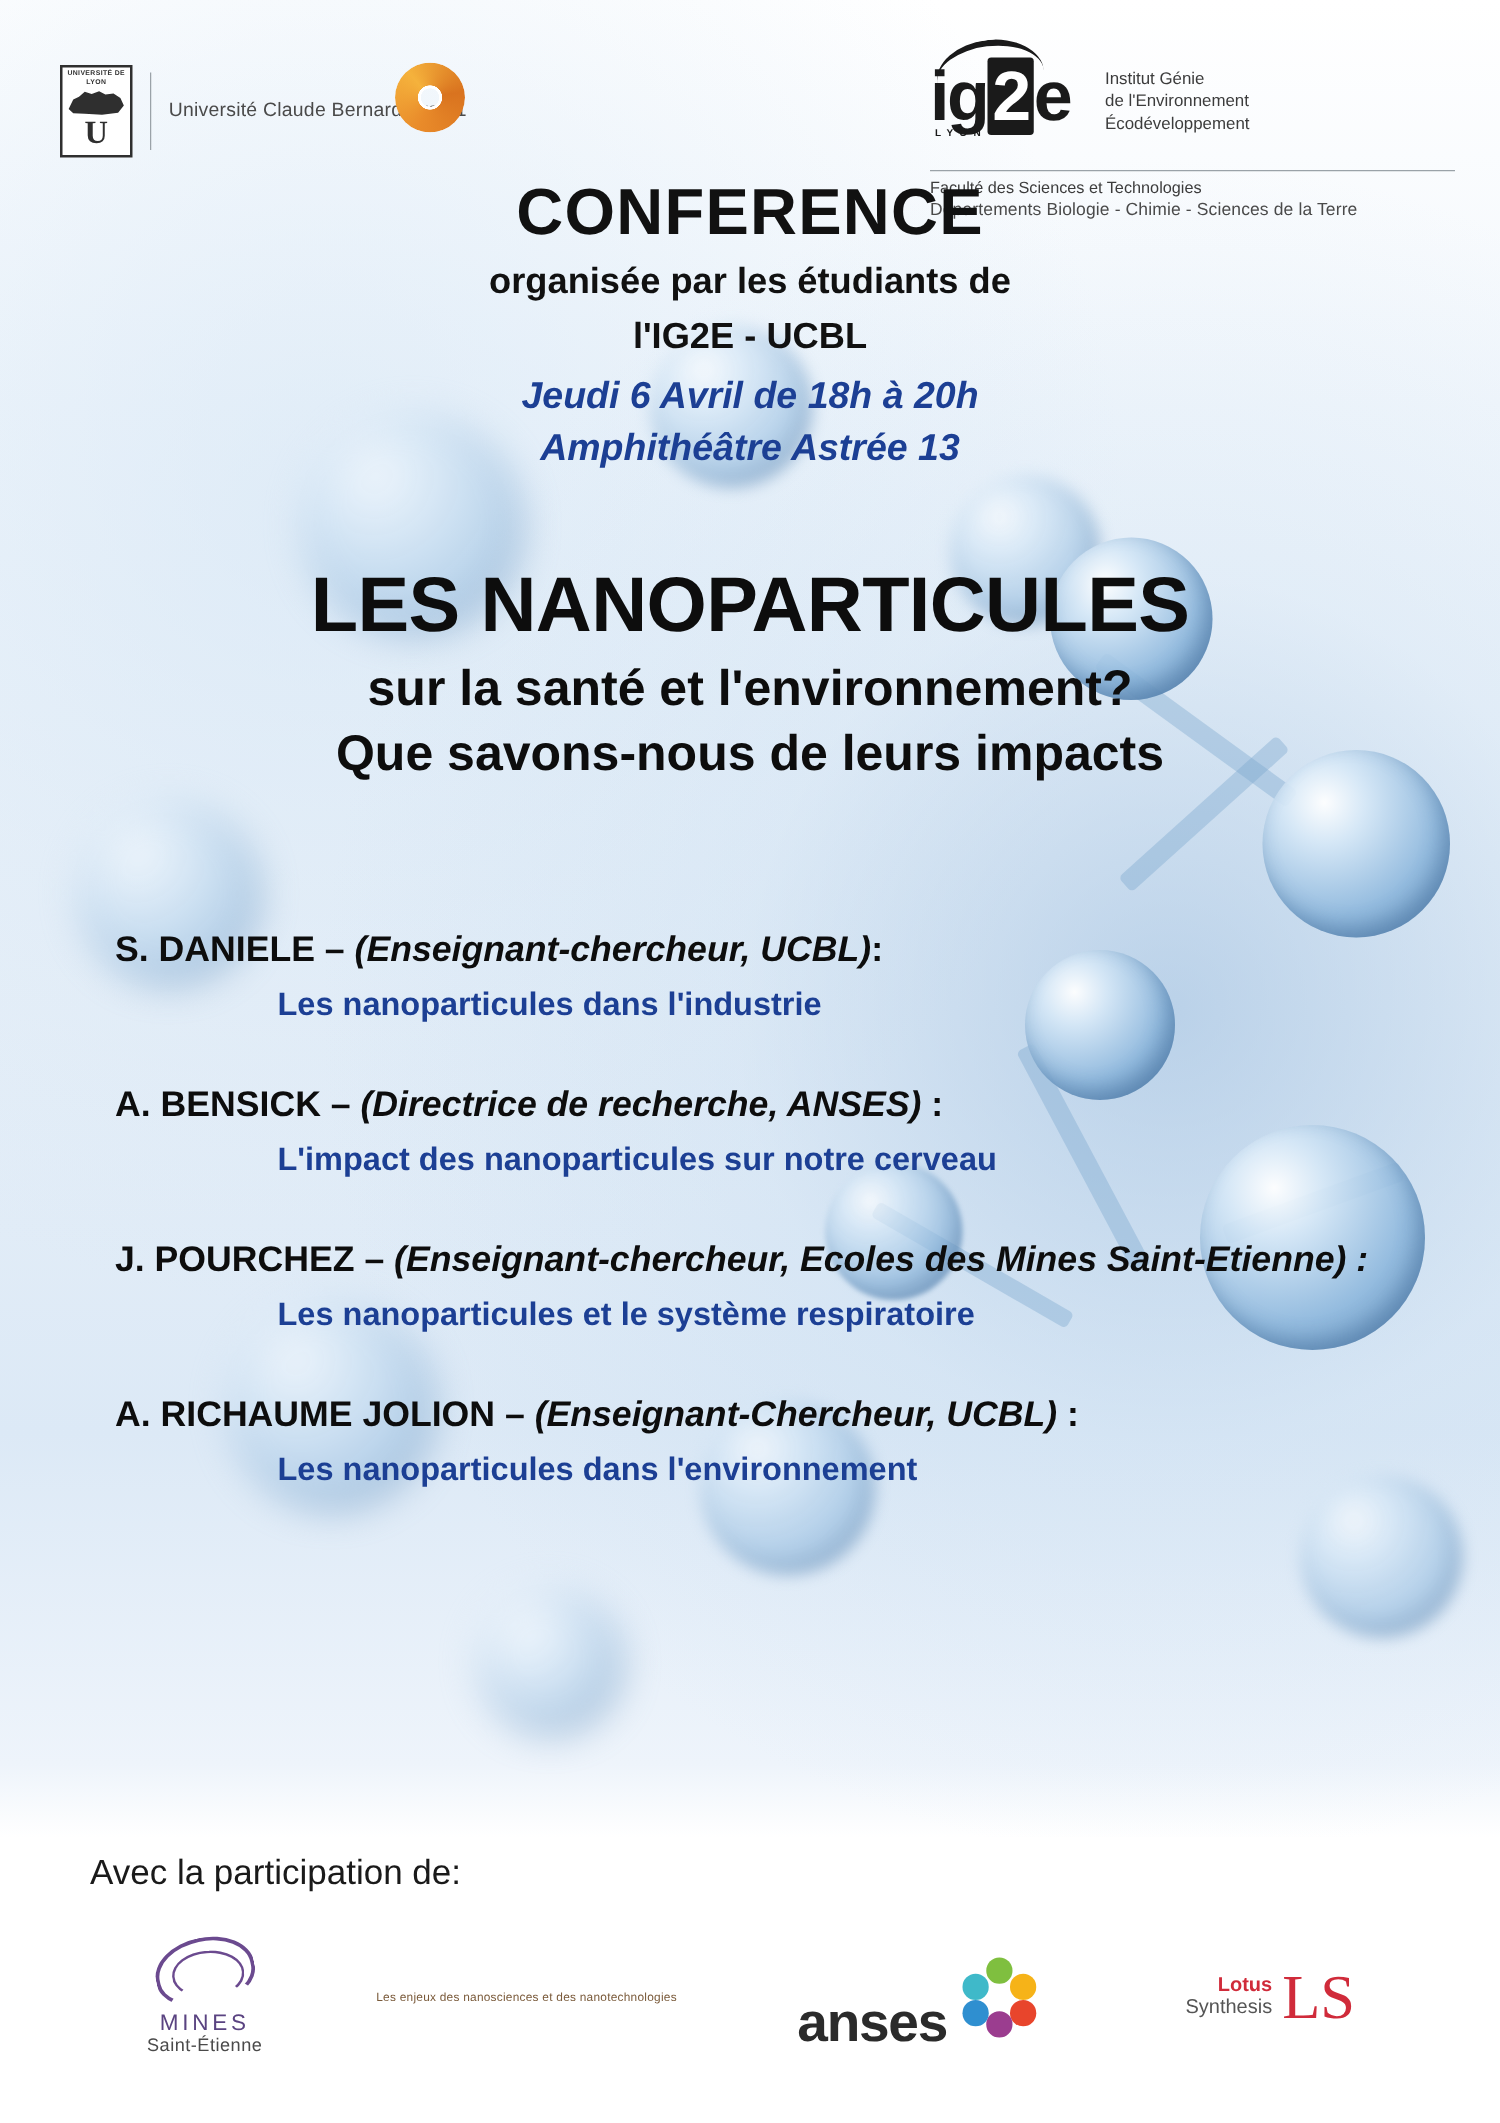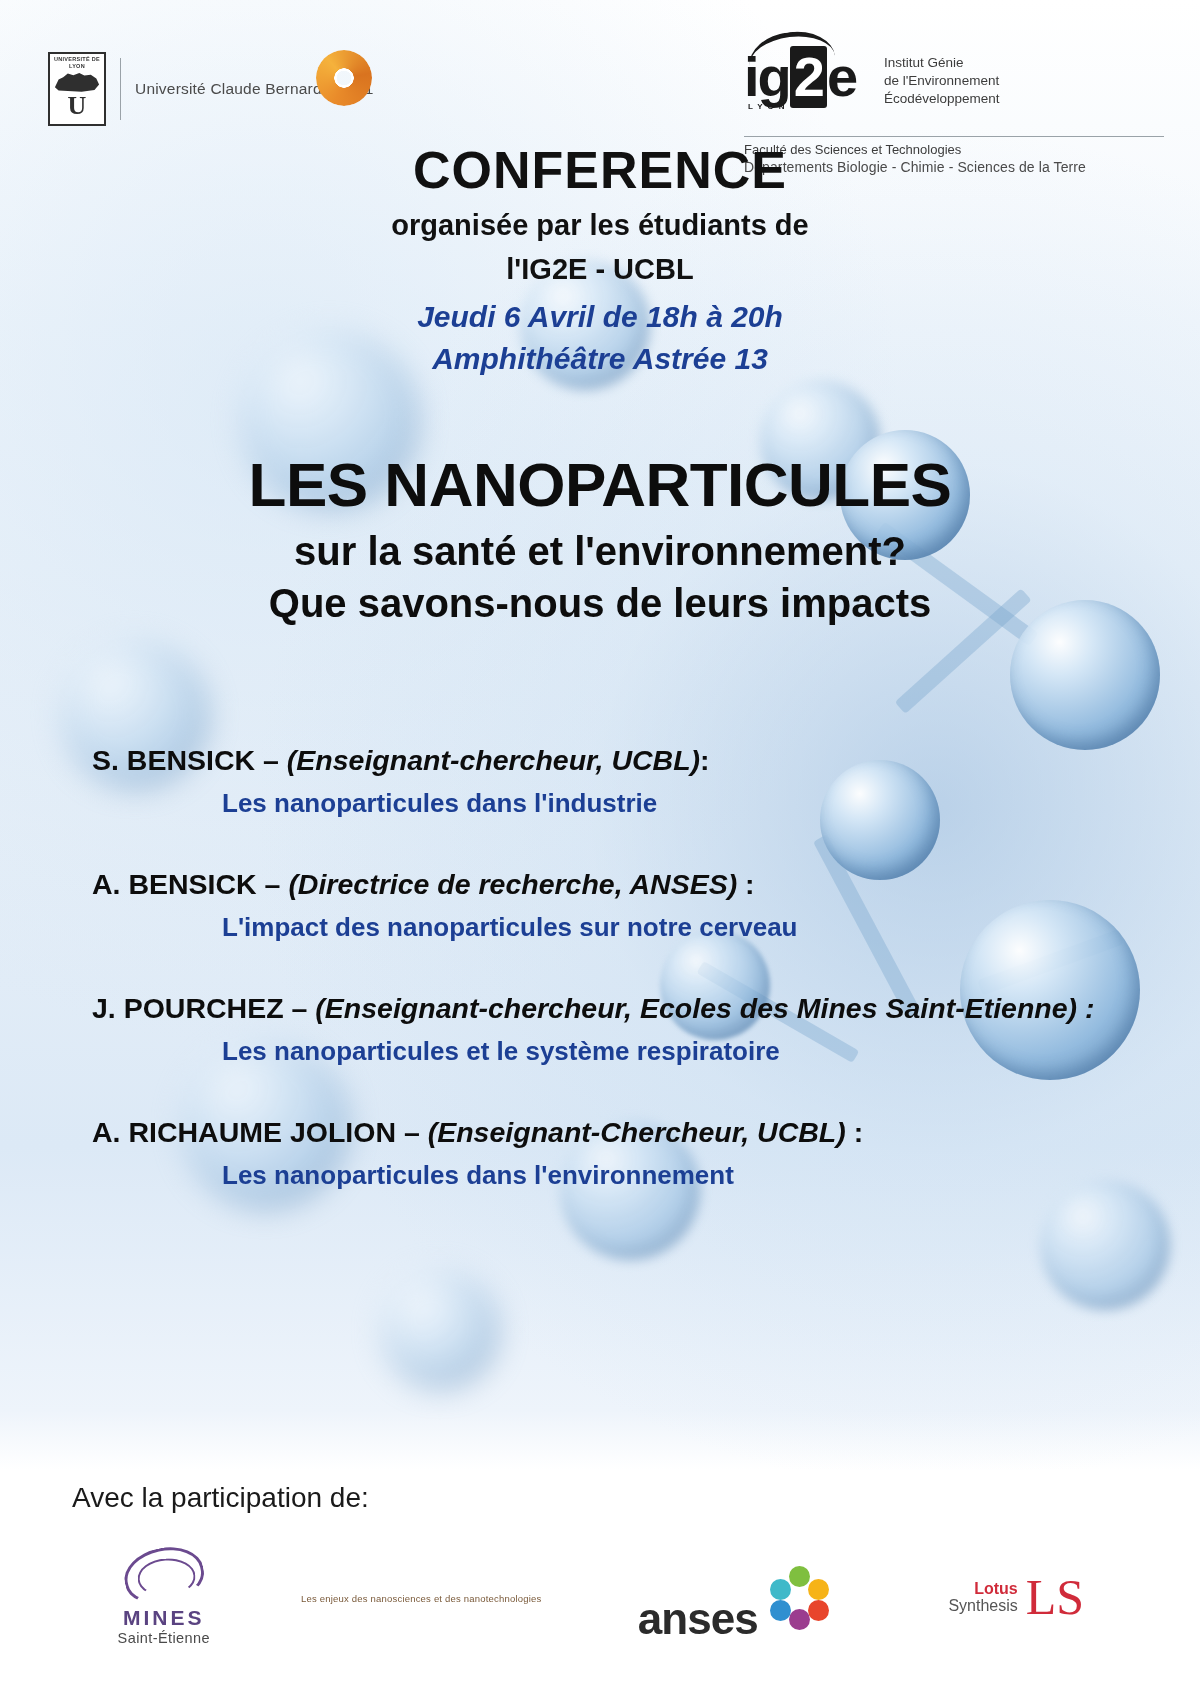--- a/index.html
+++ b/index.html
@@ -330,24 +330,24 @@
     left: 10px;
     top: 8px;
     width: 54px;
     height: 34px;
     border-radius: 50%;
     border: 2px solid #6b4a8f;
     border-bottom-color: transparent;
     transform: rotate(8deg);
   }
   .sp-mines .n1 {
-    font-size: 21px;
+    font-size: 18px;
     letter-spacing: 3px;
     color: #5a4381;
-    font-weight: 700;
+    font-weight: 400;
   }
   .sp-mines .n2 {
     font-size: 14.5px;
     color: #4a4a4a;
     letter-spacing: .4px;
   }
   
   .sp-avicenn { width: 250px; text-align: center; }
   .sp-avicenn .n1 {
     font-size: 46px;
@@ -481,21 +481,21 @@
   <div class="main-title">LES NANOPARTICULES</div>
   <div class="subtitle">
     <div>sur la santé et l'environnement?</div>
     <div>Que savons-nous de leurs impacts</div>
   </div>
 
   <div class="speakers">
 
     <div class="speaker s1">
       <div class="line">
-        <span>S. BENSICK – </span><span class="role">(Enseignant-chercheur, UCBL)</span><span>:</span>
+        <span>S. DANIELE – </span><span class="role">(Enseignant-chercheur, UCBL)</span><span>:</span>
       </div>
       <div class="topic">Les nanoparticules dans l'industrie</div>
     </div>
 
     <div class="speaker s2">
       <div class="line">
         <span>A. BENSICK – </span><span class="role">(Directrice de recherche, ANSES)</span><span> :</span>
       </div>
       <div class="topic">L'impact des nanoparticules sur notre cerveau</div>
     </div>

